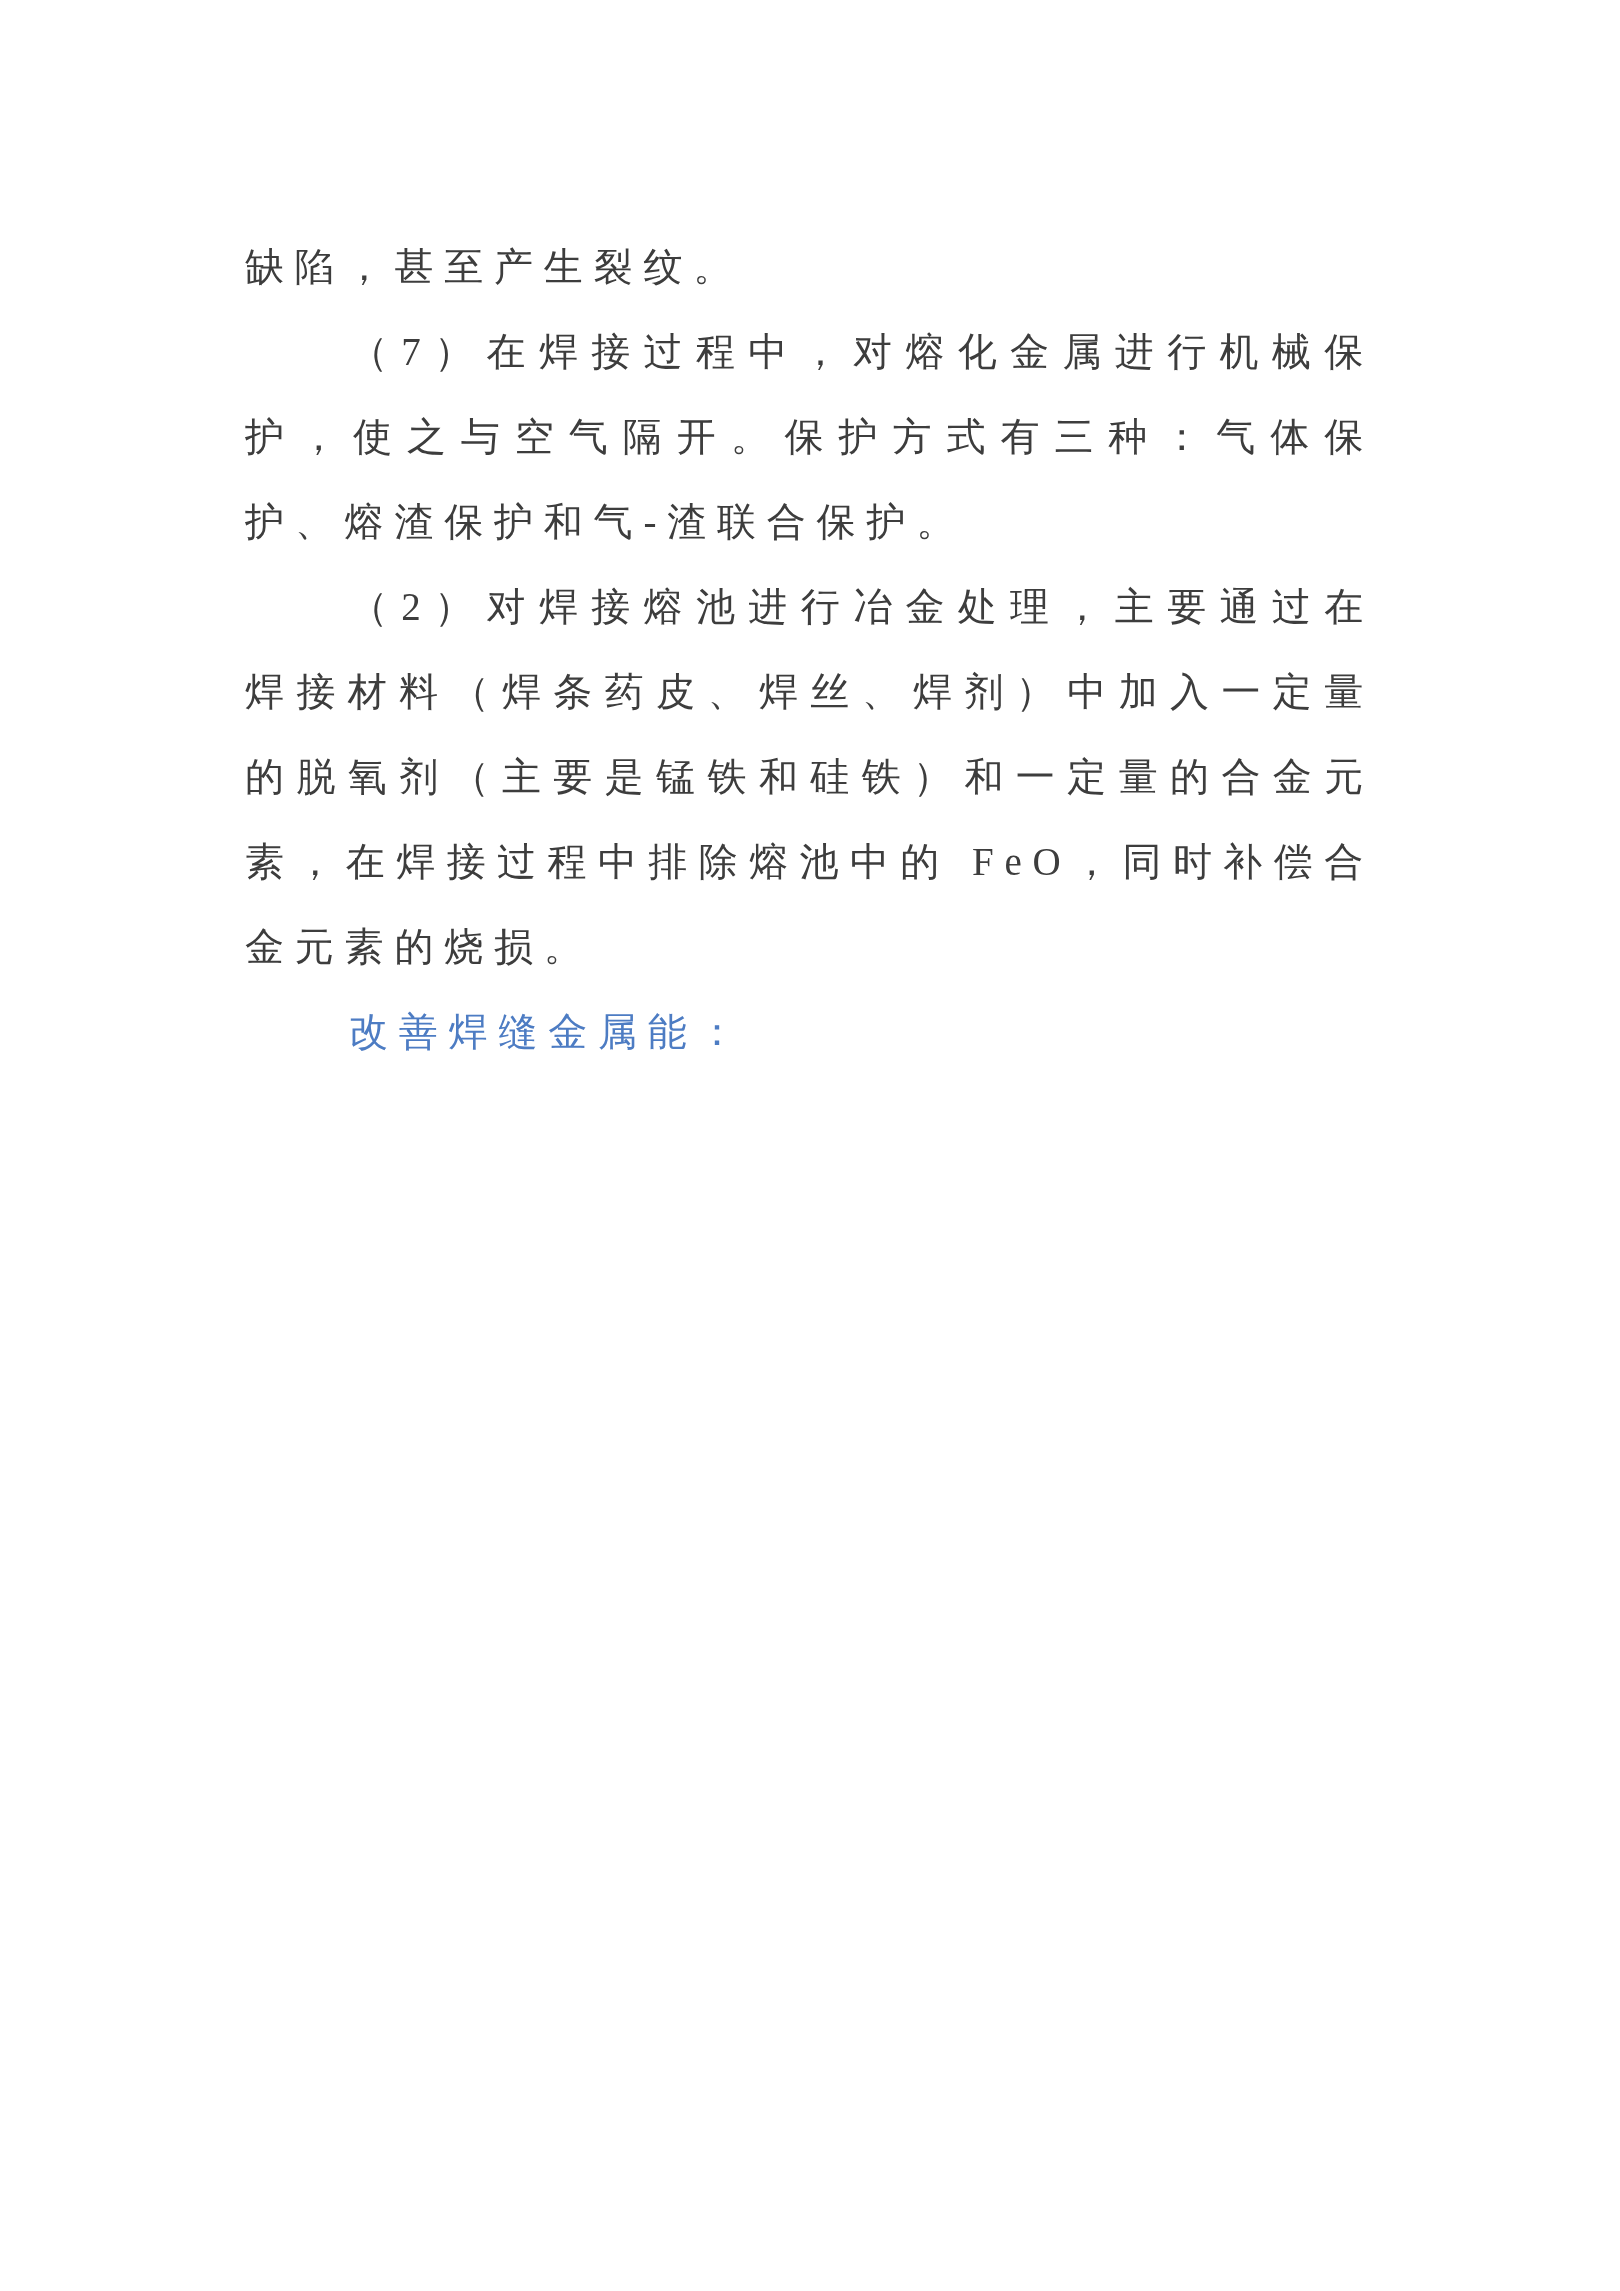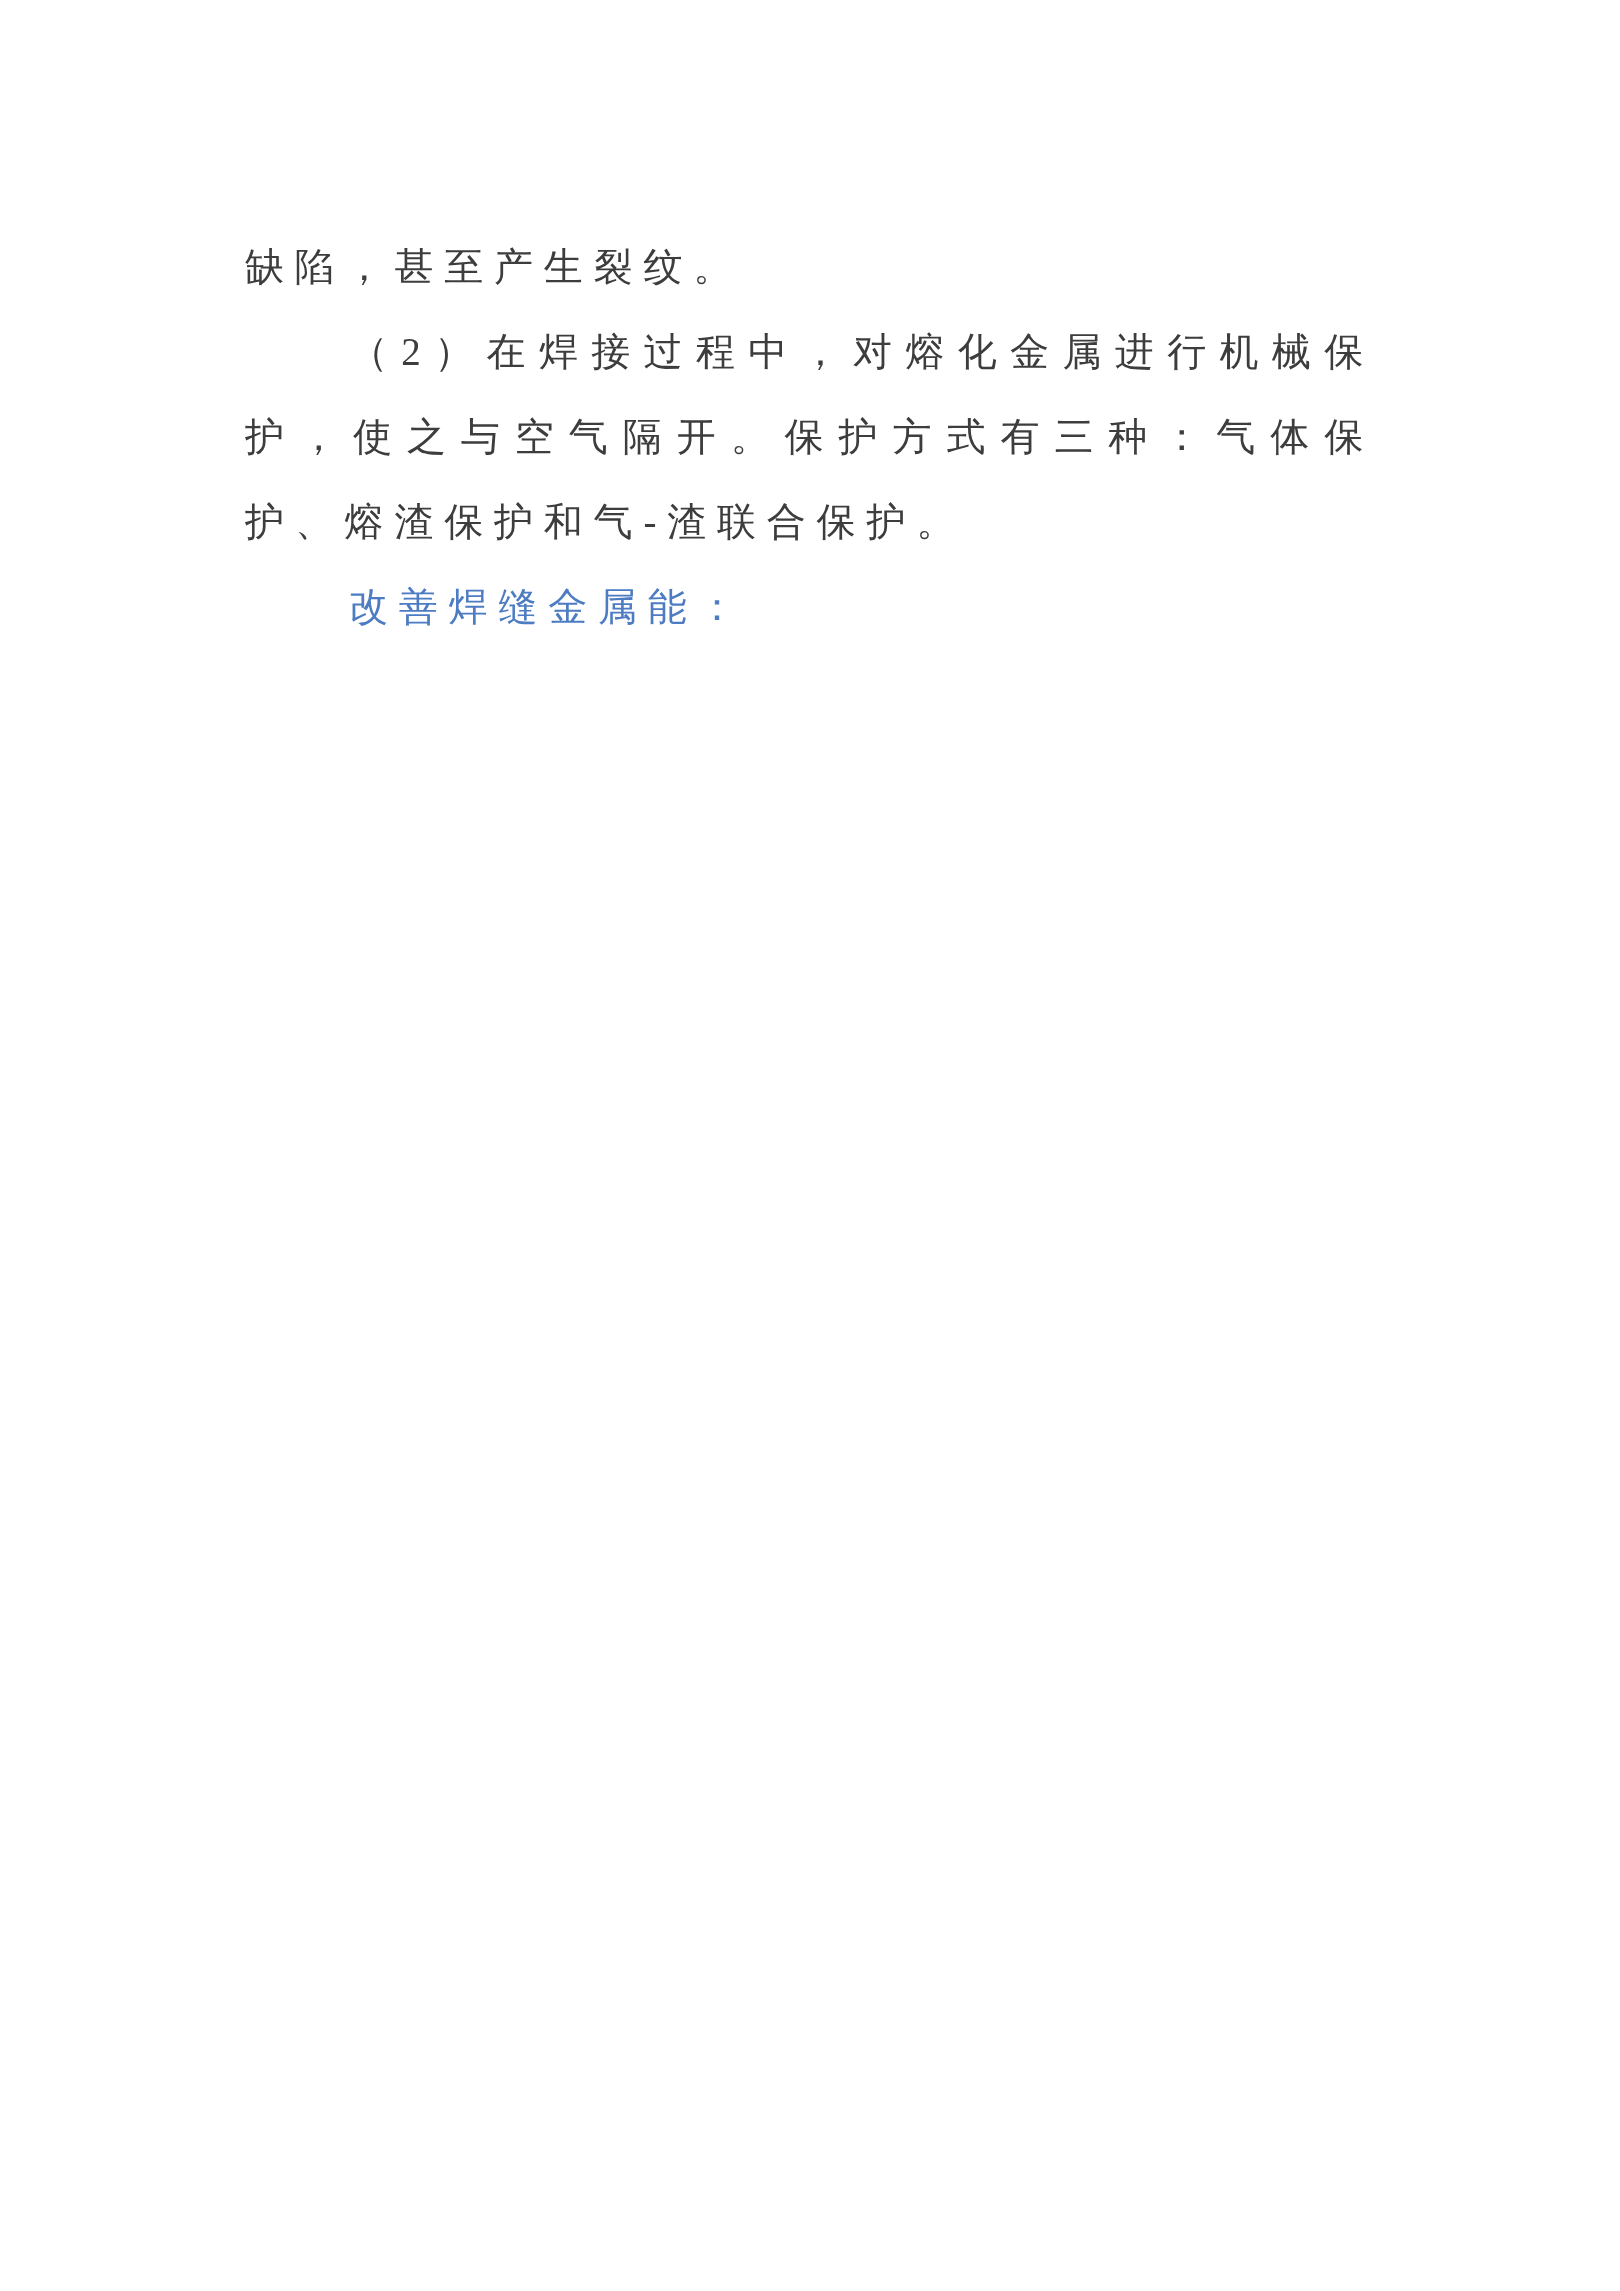--- a/index.html
+++ b/index.html
@@ -40,17 +40,18 @@
     color: #4d7cc3;
     text-align: left;
   }
 </style>
 </head>
 <body>
 
 <div class="page">
   <div class="content">
       <p class="body">缺陷，甚至产生裂纹。</p>
-      <p class="body indent">（2）在焊接过程中，对熔化金属进行机械保护，使之与空气隔开。保护方式有三种：气体保护、熔渣保护和气-渣联合保护。</p>
+      <p class="body indent">（7）在焊接过程中，对熔化金属进行机械保护，使之与空气隔开。保护方式有三种：气体保护、熔渣保护和气-渣联合保护。</p>
+      <p class="body indent">（2）对焊接熔池进行冶金处理，主要通过在焊接材料（焊条药皮、焊丝、焊剂）中加入一定量的脱氧剂（主要是锰铁和硅铁）和一定量的合金元素，在焊接过程中排除熔池中的 FeO，同时补偿合金元素的烧损。</p>
       <p class="heading indent">改善焊缝金属能：</p>
     </div>
 </div>
 
 
 </body></html>

